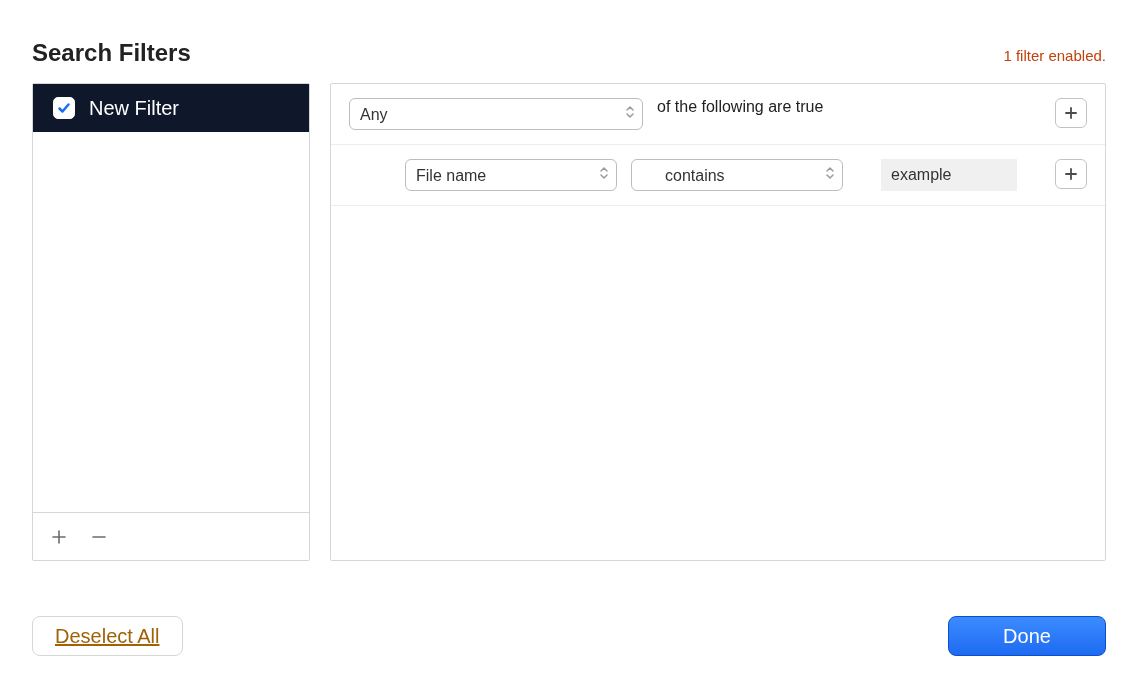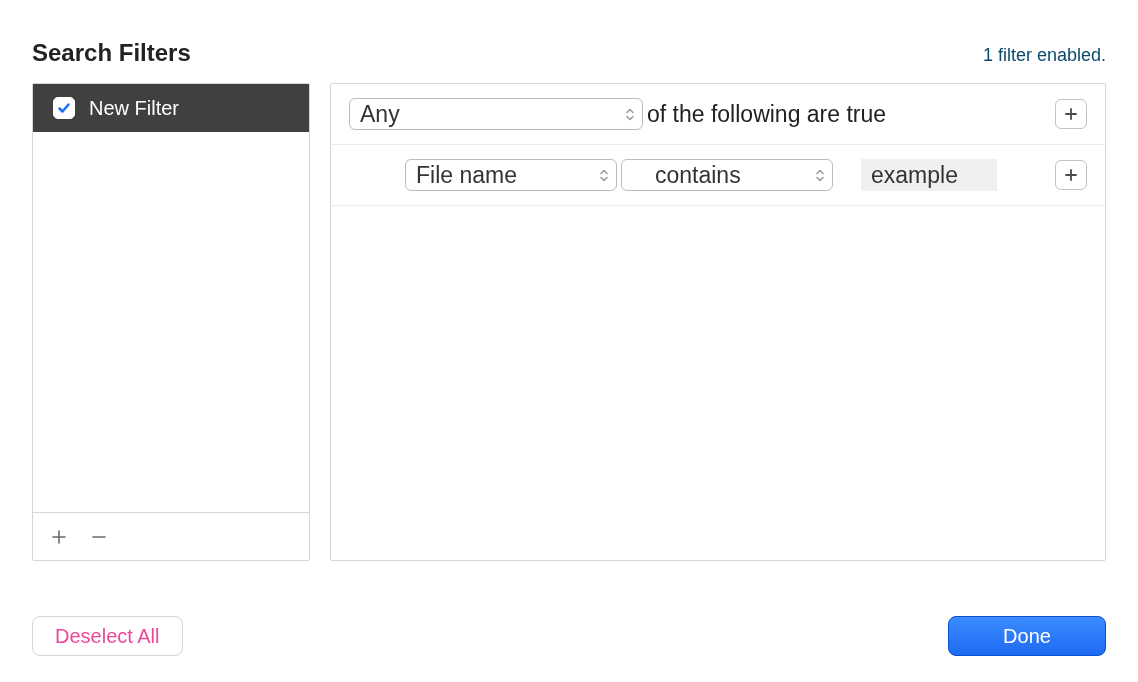--- a/index.html
+++ b/index.html
@@ -21,22 +21,22 @@
     justify-content: space-between;
     align-items: baseline;
     margin-bottom: 16px;
     margin-top: 11px;
   }
   .title {
     font-size: 24px;
     font-weight: 700;
   }
   .status {
-    font-size: 18px;
-    color: #0c4a6e;
+    font-size: 15px;
+    color: #c2410c;
   }
   .panes {
     display: flex;
     gap: 20px;
   }
 
   
   .sidebar {
     flex: 0 0 278px;
     height: 478px;
@@ -53,21 +53,21 @@
   .filter-row {
     display: flex;
     align-items: center;
     gap: 14px;
     height: 48px;
     padding: 0 20px;
     font-size: 20px;
     user-select: none;
   }
   .filter-row.selected {
-    background: #404040;
+    background: #0f172a;
     color: #fff;
   }
   .chk {
     width: 22px;
     height: 22px;
     border-radius: 5px;
     display: flex;
     align-items: center;
     justify-content: center;
   }
@@ -105,23 +105,23 @@
     flex: 1;
     height: 478px;
     border: 1px solid #d6d6d6;
     border-radius: 2px;
     background: #fff;
   }
   .rule-row {
     border-bottom: 1px solid #ececec;
     padding: 14px 18px;
     display: flex;
-    align-items: center;
-    gap: 4px;
-    font-size: 23px;
+    align-items: flex-start;
+    gap: 14px;
+    font-size: 16px;
   }
   .rule-row.sub {
     padding-left: 74px;
   }
   .combo {
     position: relative;
   }
   .combo select {
     -webkit-appearance: none;
     appearance: none;
@@ -187,21 +187,22 @@
     padding: 0 22px;
     border-radius: 8px;
     cursor: pointer;
     display: inline-flex;
     align-items: center;
     justify-content: center;
   }
   .btn.secondary {
     background: #fff;
     border: 1px solid #d6d6d6;
-    color: #ec4899;
+    color: #a16207;
+    text-decoration: underline;
   }
   .btn.primary {
     background: linear-gradient(180deg,#3b8bff,#1e6bf2);
     border: 1px solid #0b4fcc;
     color: #fff;
     min-width: 158px;
   }
 </style>
 </head>
 <body>

